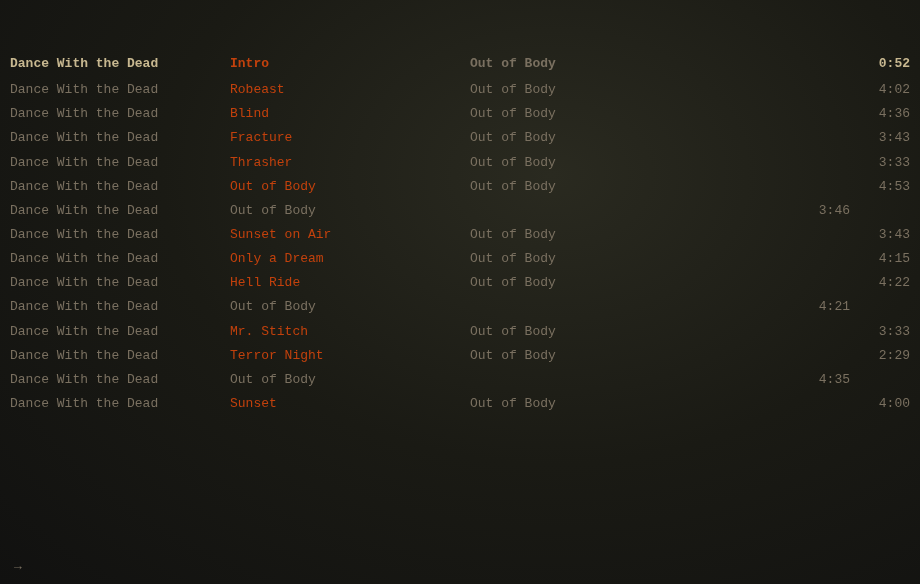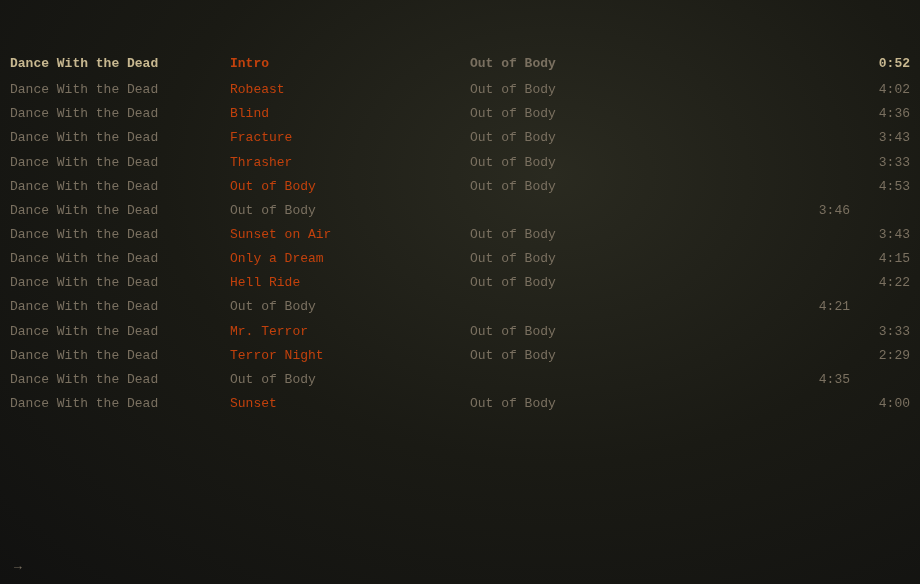--- a/index.html
+++ b/index.html
@@ -151,21 +151,21 @@
       <span class="col-duration">4:22</span>
     </div>
     <div class="track-row">
       <span class="col-artist">Dance With the Dead</span>
       <span class="col-album">Out of Body</span>
       <span class="col-spacer"></span>
       <span class="col-duration">4:21</span>
     </div>
     <div class="track-row">
       <span class="col-artist">Dance With the Dead</span>
-      <span class="col-title">Mr. Terror</span>
+      <span class="col-title">Mr. Stitch</span>
       <span class="col-album">Out of Body</span>
       <span class="col-spacer"></span>
       <span class="col-duration">3:33</span>
     </div>
     <div class="track-row">
       <span class="col-artist">Dance With the Dead</span>
       <span class="col-title">Terror Night</span>
       <span class="col-album">Out of Body</span>
       <span class="col-spacer"></span>
       <span class="col-duration">2:29</span>

